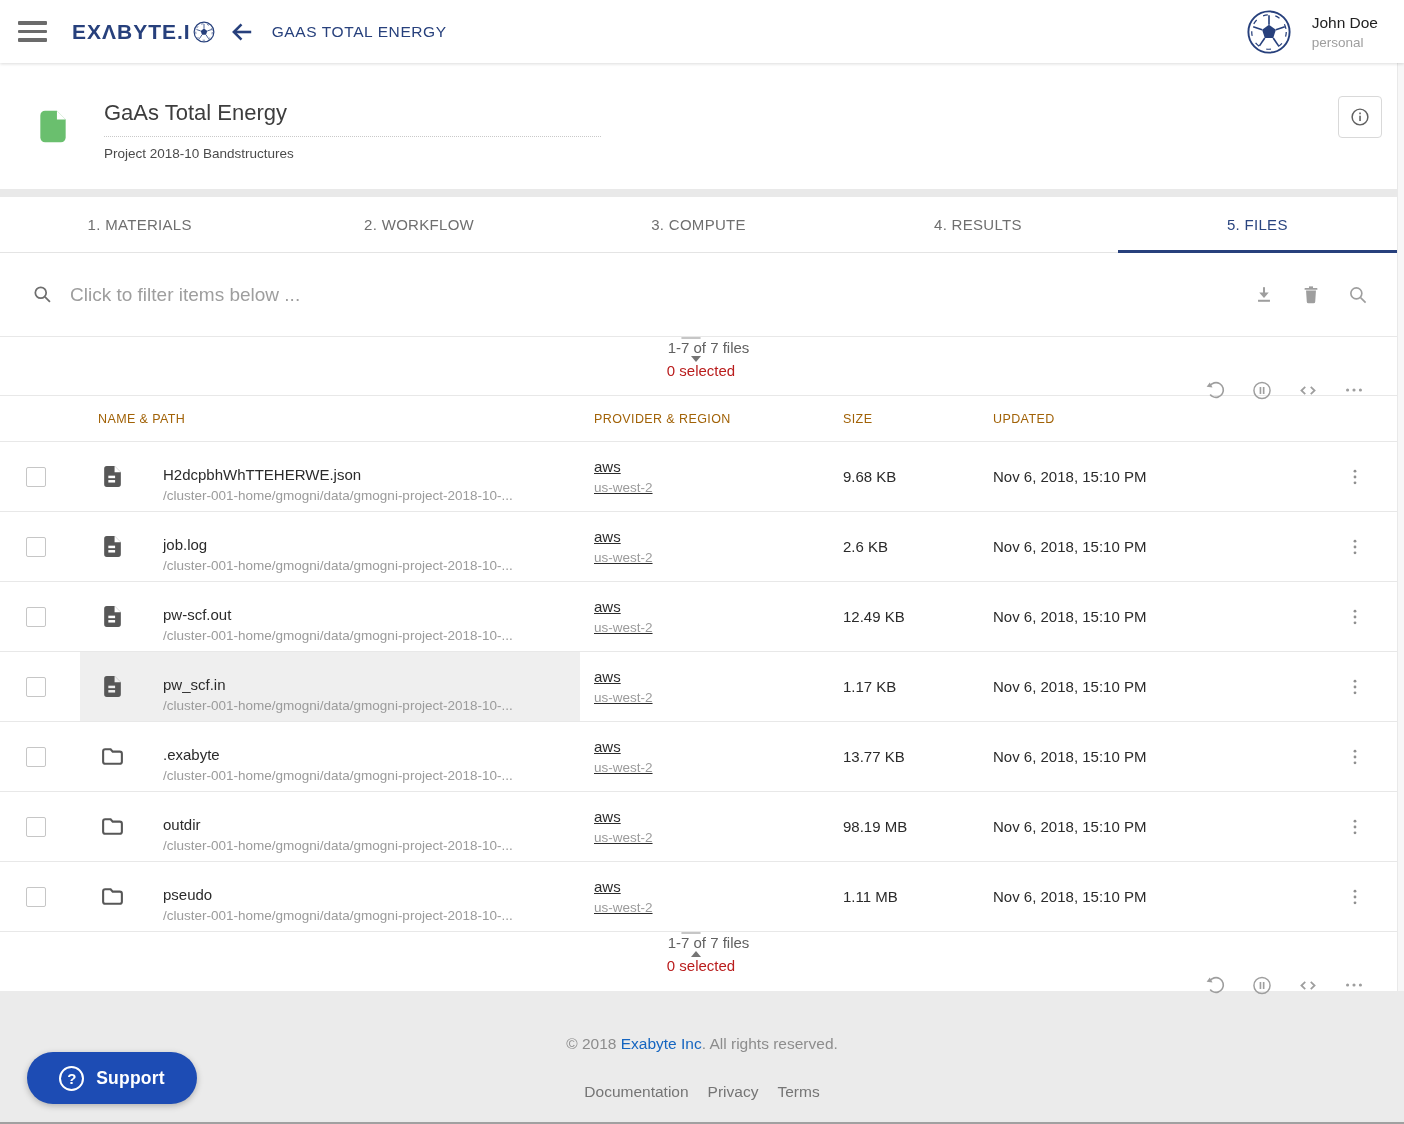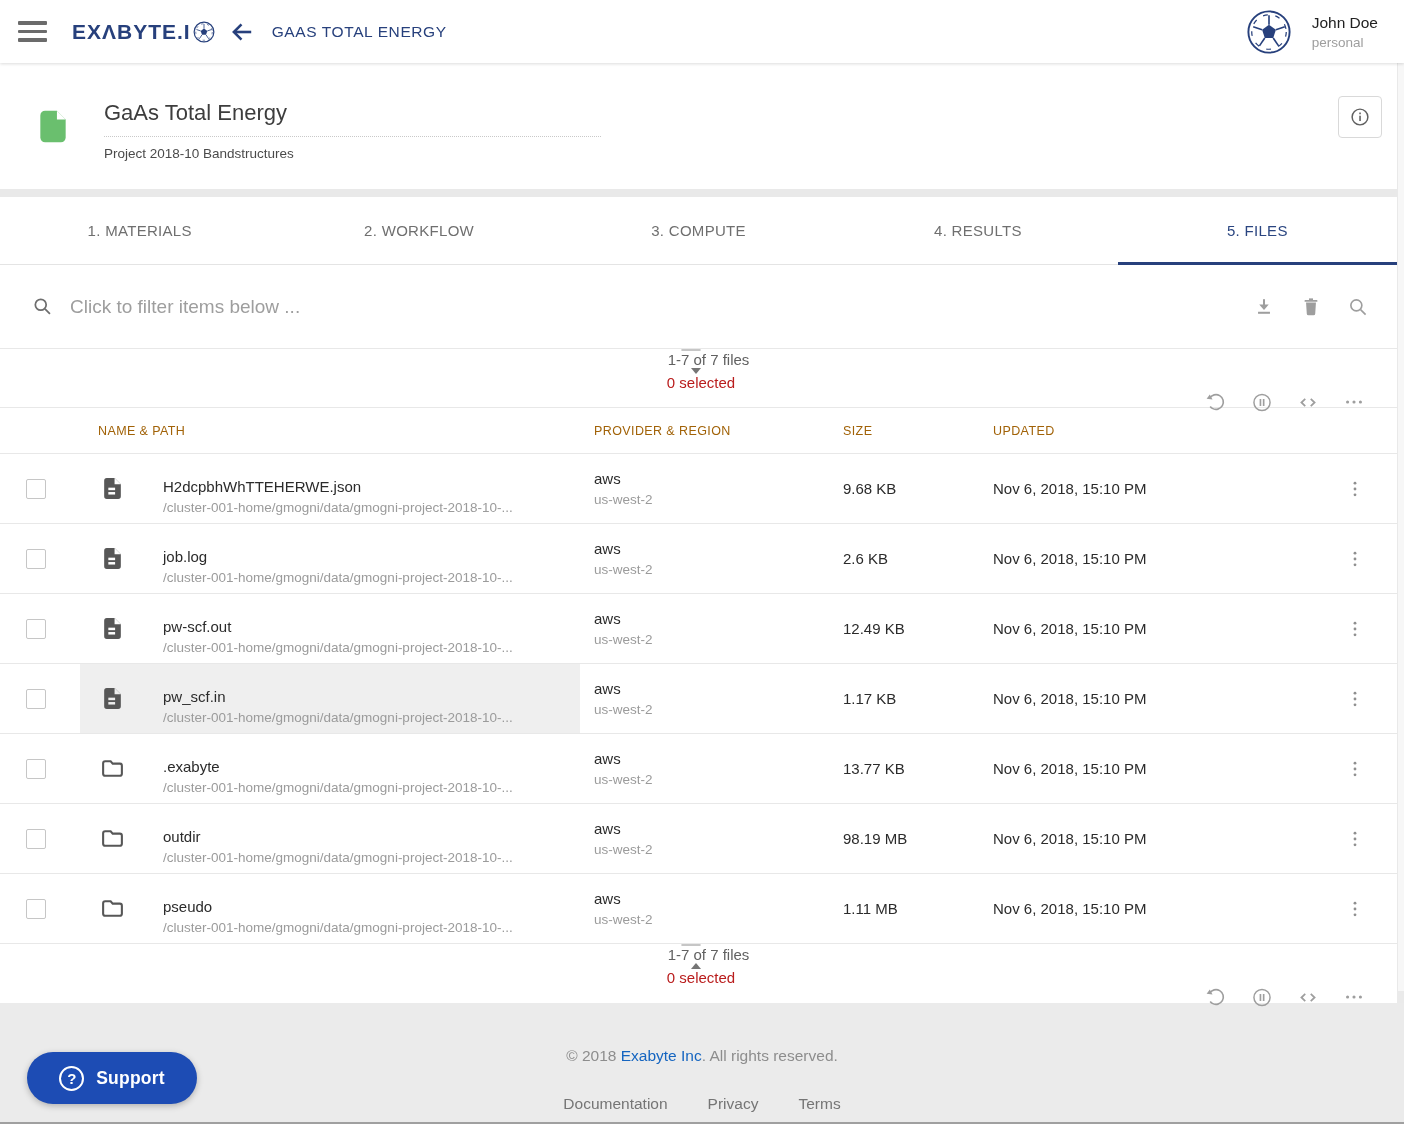--- a/index.html
+++ b/index.html
@@ -31,21 +31,21 @@
   .job-header { position:relative; height:126px; background:#fff; padding:37px 0 0 34px; display:flex; }
   .job-icon { width:38px; height:53px; flex:0 0 auto; }
   .job-titles { margin-left:32px; }
   .job-title { font-size:22px; color:#3d3d3d; padding-bottom:10px; border-bottom:1px dotted #c9c9c9; width:497px; }
   .job-subtitle { font-size:13.5px; color:#4a4a4a; margin-top:9px; }
   .info-button { position:absolute; top:33px; right:15px; width:44px; height:42px; border:1px solid #d9d9d9; border-radius:4px;
                  background:#fff; display:flex; align-items:center; justify-content:center; cursor:pointer; }
   .gap-strip { height:8px; background:#e9e9e9; }
 
   
-  .tabs { display:flex; height:68px; background:#fff; border-bottom:1px solid #e4e4e4; }
+  .tabs { display:flex; height:56px; background:#fff; border-bottom:1px solid #e4e4e4; }
   .tab { position:relative; flex:1 1 0; display:flex; align-items:center; justify-content:center;
          font-size:15px; font-weight:500; color:#6f6f6f; letter-spacing:0.3px; cursor:pointer; }
   .tab.active { color:#2a4580; }
   .tab.active::after { content:""; position:absolute; left:0; right:-7px; bottom:-1px; height:3px; background:#27407c; }
 
   
   .filterbar { display:flex; align-items:center; height:84px; background:#fff; border-bottom:1px solid #e8e8e8; padding:0 28px 0 32px; }
   .filter-search-icon { width:21px; height:21px; flex:0 0 auto; }
   .filter-input { flex:1 1 auto; border:none; outline:none; font-family:inherit; font-size:19px; color:#424242; margin-left:17px; }
   .filter-input::placeholder { color:#9e9e9e; }
@@ -68,36 +68,36 @@
   .thead { display:flex; align-items:center; height:46px; background:#fff; border-bottom:1px solid #e8e8e8;
            font-size:12.5px; color:#a16207; letter-spacing:0.4px; }
   .col-check { flex:0 0 80px; display:flex; align-items:center; padding-left:26px; }
   .col-name { flex:0 0 500px; display:flex; align-items:center; padding-left:18px; }
   .col-provider { flex:0 0 249px; padding-left:14px; }
   .col-size { flex:0 0 150px; padding-left:14px; }
   .col-updated { flex:1 1 auto; padding-left:14px; }
   .col-actions { flex:0 0 84px; display:flex; justify-content:center; }
   .row { display:flex; align-items:stretch; height:70px; background:#fff; border-bottom:1px solid #e8e8e8; font-size:15px; color:#2b2b2b; }
   .row .col-check, .row .col-provider, .row .col-size, .row .col-updated, .row .col-actions { display:flex; align-items:center; }
-  .row .col-provider { flex-direction:row; }
+  .row .col-provider { flex-direction:row;text-decoration:underline; }
   .cell-name { flex:0 0 500px; display:flex; align-items:center; padding-left:20px; cursor:pointer; }
   .cell-name.highlighted { background:#efefef; }
   .file-type-icon { width:25px; height:25px; flex:0 0 auto; }
   .name-block { margin-left:38px; min-width:0;margin-top:16px; }
   .file-name { display:block; font-size:15px; color:#2b2b2b; }
   .file-path { display:block; font-size:13.5px; color:#9b9b9b; margin-top:5px; white-space:nowrap; }
   .provider-block .provider { display:block; font-size:15px; color:#2b2b2b; }
   .provider-block .region { display:block; font-size:13.5px; color:#9b9b9b; margin-top:5px; }
   .kebab { width:20px; height:24px; cursor:pointer; }
 
   
   .footer { height:129px; background:#ebebeb; display:flex; flex-direction:column; align-items:center; padding-top:44px; }
   .copyright { font-size:15.5px; color:#8d8d8d; }
   .copyright .company { color:#1565c0; cursor:pointer; }
-  .footer-links { display:flex; gap:40px; margin-top:30px; }
+  .footer-links { display:flex; gap:19px; margin-top:30px; }
   .footer-links span { font-size:15.5px; color:#757575; cursor:pointer; }
 
   .support-btn { position:absolute; left:27px; top:1052px; height:52px; width:170px; border-radius:26px; background:#1d4cb4;
                  display:flex; align-items:center; justify-content:center; gap:12px; cursor:pointer; z-index:6;
                  box-shadow:0 2px 6px rgba(0,0,0,0.25); }
   .q-circle { width:25px; height:25px; border:2.5px solid #fff; border-radius:50%; color:#fff; font-size:15px; font-weight:bold;
               display:flex; align-items:center; justify-content:center; }
   .support-label { color:#fff; font-size:17.5px; font-weight:bold; letter-spacing:0.2px; }
 
   .window-edge { position:absolute; left:0; right:0; bottom:0; height:2px; background:#a0a0a0; }

